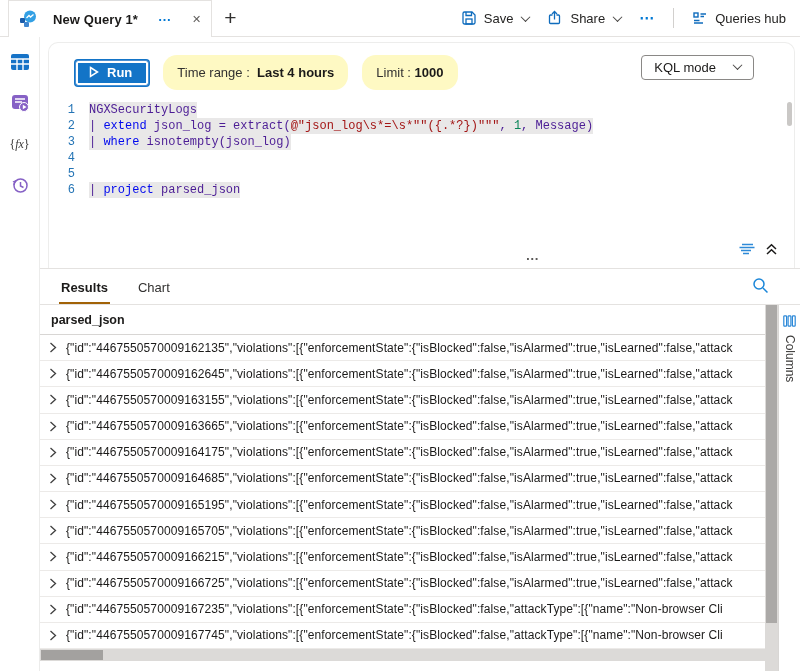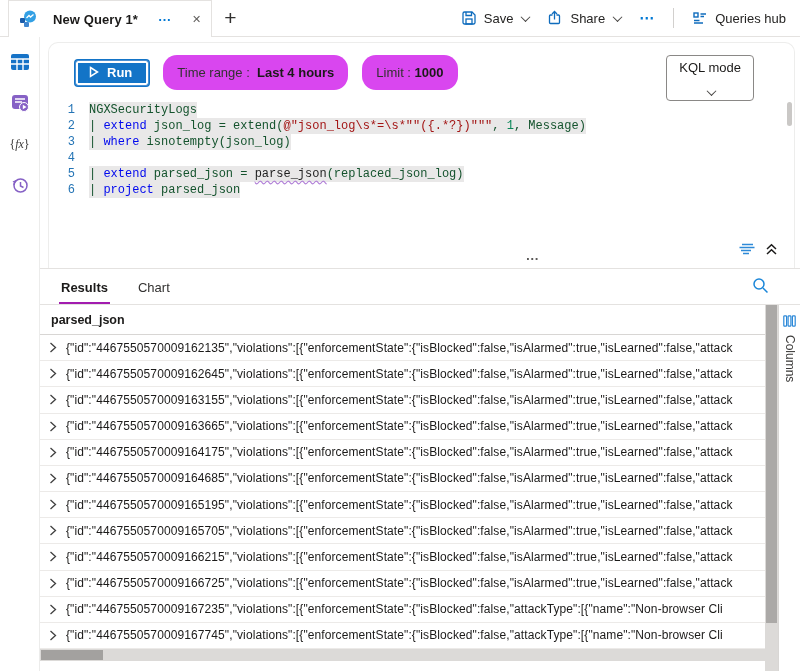--- a/index.html
+++ b/index.html
@@ -30,49 +30,49 @@
   .content { flex:1; display:flex; flex-direction:column; min-width:0; }
 
   
   .query { height:231px; position:relative; }
   .qcard { position:absolute; left:8px; right:5px; top:5px; bottom:0;
     border:1px solid #ededec; border-bottom:none; border-radius:10px 10px 0 0; }
   .qtoolbar { display:flex; align-items:center; gap:14px; padding:12px 0 0 26px; position:relative; }
   .run-btn { display:flex; align-items:center; gap:8px; background:#1374c7; color:#fff;
     border:1px solid #4a90d4; box-shadow:inset 0 0 0 2px #fff, 0 0 0 1px #1374c7; border-radius:3px;
     font-size:13px; font-weight:bold; padding:4px 16px 5px 13px; cursor:pointer; font-family:inherit; }
-  .pill { background:#d946ef; border-radius:14px; padding:10px 14px; font-size:13px; color:#323130; cursor:pointer; white-space:nowrap; }
+  .pill { background:#fef9c3; border-radius:14px; padding:10px 14px; font-size:13px; color:#323130; cursor:pointer; white-space:nowrap; }
   .pill b { color:#1b1a19; }
   .mode-select { position:absolute; right:40px; top:12px; display:flex; align-items:center; gap:16px;
-    border:1px solid #8a8886; border-radius:4px; padding:4px 12px; font-size:13px; color:#1b1a19; cursor:pointer; background:#fff;flex-direction:column; }
+    border:1px solid #8a8886; border-radius:4px; padding:4px 12px; font-size:13px; color:#1b1a19; cursor:pointer; background:#fff; }
   .mode-select .chev { margin-top:-2px; }
 
   
   .editor { margin-top:12px; font-family:"Liberation Mono", monospace; font-size:12px; line-height:16px; position:relative; }
   .eline { display:flex; white-space:pre; }
   .lno { width:40px; text-align:right; padding-right:14px; color:#2474b5; flex:none; }
   .ltext { background:#e9e8e8; }
-  .tok-plain { color:#14532d; }
+  .tok-plain { color:#4c1d95; }
   .tok-kw { color:#0008ee;font-family:Liberation Mono, monospace; }
   .tok-str { color:#a31515; }
   .tok-num { color:#098658; }
   .tok-squiggle { color:#1e1e1e; text-decoration:underline; text-decoration-style:wavy; text-decoration-color:#b180d7; text-underline-offset:3px; }
   .ed-scroll { position:absolute; right:2px; top:0; width:5px; height:24px; background:#cac8c6; border-radius:3px; }
 
   
   .splitter { position:absolute; left:0; right:0; bottom:0; height:28px; }
   .split-dots { position:absolute; left:64%; bottom:2px; color:#5b5958; font-weight:bold; font-size:13px; letter-spacing:1px; cursor:row-resize; }
   .split-icons { position:absolute; right:16px; top:2px; display:flex; align-items:center; gap:9px; }
   .split-icons span { cursor:pointer; display:flex; }
 
   
   .results { flex:1; display:flex; flex-direction:column; border-top:1px solid #e4e2e0; min-height:0; }
   .rtabs { height:36px; display:flex; align-items:flex-end; padding-left:19px; border-bottom:1px solid #e4e2e0; position:relative; }
   .rtab { font-size:13px; padding:0 2px 9px 2px; margin-right:26px; color:#323130; cursor:pointer; }
-  .rtab.active { font-weight:bold; color:#1b1a19; border-bottom:2px solid #a21caf; padding-bottom:7px; }
+  .rtab.active { font-weight:bold; color:#1b1a19; border-bottom:2px solid #a16207; padding-bottom:7px; }
   .rsearch { position:absolute; right:31px; top:8px; cursor:pointer; }
 
   .rbody { flex:1; display:flex; min-height:0; }
   .grid { flex:1; min-width:0; display:flex; flex-direction:column; }
   .ghead { height:30px; line-height:30px; font-weight:bold; font-size:12.5px; color:#1b1a19; padding-left:11px; border-bottom:1px solid #d8d6d4; }
   .rows { height:314px; display:flex; flex-direction:column; overflow:hidden; }
   .row { flex:1; display:flex; align-items:center; border-bottom:1px solid #eceae8; overflow:hidden; cursor:pointer; }
   .row-chev { flex:none; width:26px; display:flex; justify-content:center; }
   .rtext { font-size:12px; color:#1b1a19; white-space:nowrap; overflow:hidden; letter-spacing:.1px; }
   .hscroll { height:12px; background:#dcdad8; position:relative; }
@@ -191,32 +191,31 @@
           </span>
         </div>
 
         <div class="editor">
           <div class="eline">
               <span class="lno">1</span>
               <span class="ltext"><span class="tok-plain">NGXSecurityLogs</span></span>
             </div>
             <div class="eline">
               <span class="lno">2</span>
-              <span class="ltext"><span class="tok-plain">| </span><span class="tok-kw">extend</span><span class="tok-plain"> json_log = extend(</span><span class="tok-str">@"json_log\s*=\s*""({.*?})"""</span><span class="tok-plain">, </span><span class="tok-num">1</span><span class="tok-plain">, Message)</span></span>
+              <span class="ltext"><span class="tok-plain">| </span><span class="tok-kw">extend</span><span class="tok-plain"> json_log = extract(</span><span class="tok-str">@"json_log\s*=\s*""({.*?})"""</span><span class="tok-plain">, </span><span class="tok-num">1</span><span class="tok-plain">, Message)</span></span>
             </div>
             <div class="eline">
               <span class="lno">3</span>
               <span class="ltext"><span class="tok-plain">| </span><span class="tok-kw">where</span><span class="tok-plain"> isnotempty(json_log)</span></span>
             </div>
             <div class="eline">
               <span class="lno">4</span>
             </div>
             <div class="eline">
               <span class="lno">5</span>
-              <span class="ltext"><span class="tok-plain">| </span><span class="tok-kw">extend</span><span class="tok-plain"> parsed_json = </span><span class="tok-squiggle">parse_json</span><span class="tok-plain">(replaced_json_log)</span></span>
             </div>
             <div class="eline">
               <span class="lno">6</span>
               <span class="ltext"><span class="tok-plain">| </span><span class="tok-kw">project</span><span class="tok-plain"> parsed_json</span></span>
             </div>
           <span class="ed-scroll"></span>
         </div>
 
         <div class="splitter">
           <span class="split-dots">⋯</span>

